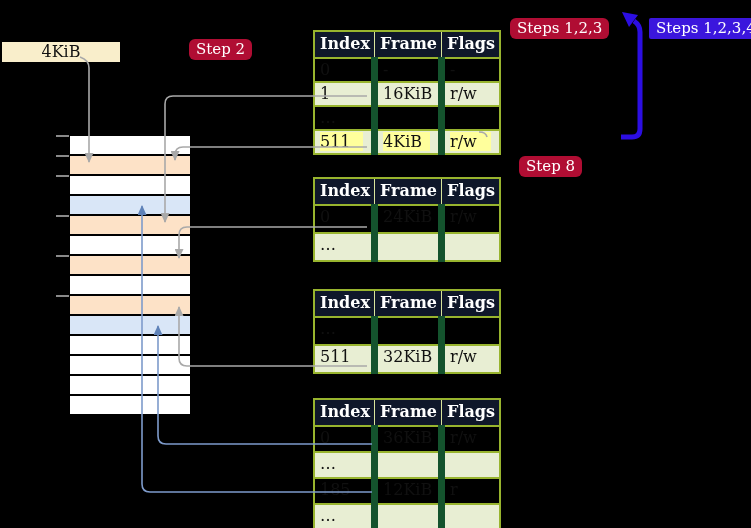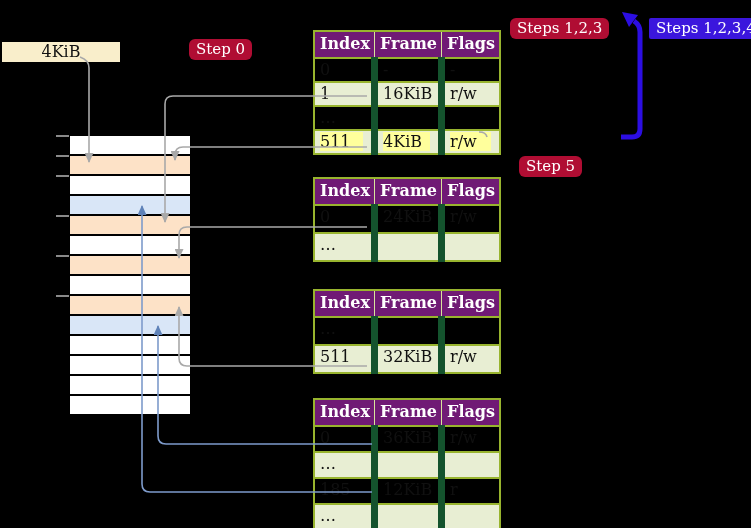--- a/index.html
+++ b/index.html
@@ -24,21 +24,21 @@
   #memcol{position:absolute;left:70px;top:136px;width:120px;}
   .mrow{height:18px;border-bottom:2px solid #000;}
   .mrow.white{background:#ffffff;}
   .mrow.peach{background:#fde2c7;}
   .mrow.blue{background:#d9e6f7;}
   .tick{position:absolute;left:56px;width:13px;height:2px;background:#8a8a8a;}
 
   
   .pt{position:absolute;left:313px;}
   .pt table{border-collapse:collapse;table-layout:fixed;border:2px solid #98b42e;}
-  .pt th{background:#701a75;color:#fff;font-size:16px;font-weight:bold;text-align:center;
+  .pt th{background:#0f172a;color:#fff;font-size:16px;font-weight:bold;text-align:center;
          padding:2px 4px 3px 5px;border-left:1px solid #d9e49c;line-height:20px;margin-top:15px;}
   .pt th:first-child{border-left:none;}
   .pt td{font-size:16px;color:#101010;padding:1px 3px 0 5px;vertical-align:top;
          border-left:7px solid #14532d;line-height:19px;background-clip:padding-box;}
   .pt td:first-child{border-left:none;}
   .pt tbody tr{border-top:2px solid #98b42e;}
   .pt tbody tr.shaded{background:#e8eed3;}
   #table0 td{height:21px;}
   #table1 td,#table2 td{height:25px;}
   #table3 td{height:23px;}
@@ -48,24 +48,24 @@
   
   #arrows{position:absolute;left:0;top:0;pointer-events:none;}
 </style>
 </head>
 <body>
 
 <div id="canvas">
 
   <div class="page-size">4KiB</div>
 
-  <span class="steplabel red" id="step0">Step 0</span>
+  <span class="steplabel red" id="step0">Step 2</span>
   <span class="steplabel red" id="steps123">Steps 1,2,3</span>
   <span class="steplabel blue" id="steps1234">Steps 1,2,3,4</span>
-  <span class="steplabel red" id="step4">Step 5</span>
+  <span class="steplabel red" id="step4">Step 8</span>
 
   <div id="memcol">
       <div class="mrow white"></div>
       <div class="mrow peach"></div>
       <div class="mrow white"></div>
       <div class="mrow blue"></div>
       <div class="mrow peach"></div>
       <div class="mrow white"></div>
       <div class="mrow peach"></div>
       <div class="mrow white"></div>

